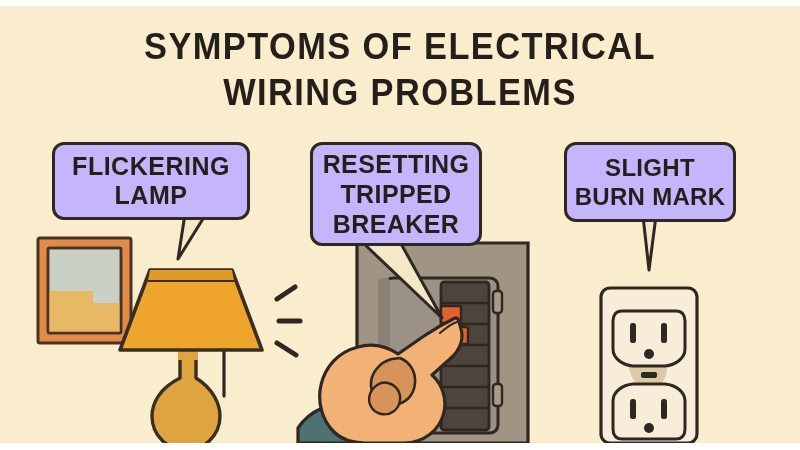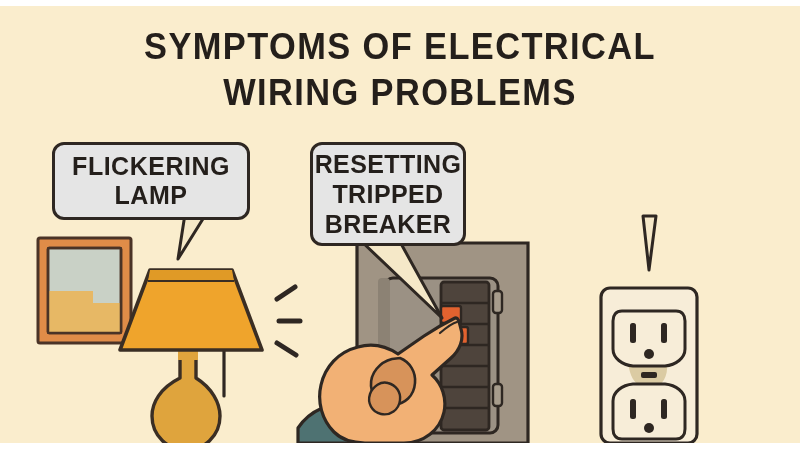--- a/index.html
+++ b/index.html
@@ -52,21 +52,21 @@
     line-height: 46px;
     letter-spacing: 1.5px;
     transform: scaleX(0.93);
     transform-origin: 400px 0;
     white-space: pre;
   }
   
   .callout {
     position: absolute;
     box-sizing: border-box;
-    background: #e5e5e5;
+    background: #c4b5fd;
     border: 3px solid #2E2722;
     border-radius: 12px;
     color: #241F1B;
     font-family: "Liberation Sans Narrow", "Liberation Sans", sans-serif;
     font-weight: 700;
     text-align: center;
     display: flex;
     align-items: center;
     justify-content: center;
     z-index: 6;
@@ -80,21 +80,21 @@
     top: 136px;
     width: 198px;
     height: 78px;
     font-size: 25px;
     line-height: 29px;
     letter-spacing: 0.5px;
   }
   #callout-breaker {
     left: 310px;
     top: 136px;
-    width: 156px;
+    width: 172px;
     height: 104px;
     font-size: 25px;
     line-height: 30px;
     letter-spacing: 0.4px;
   }
   #callout-burn {
     left: 564px;
     top: 136px;
     width: 172px;
     height: 80px;
@@ -244,15 +244,19 @@
       <span>FLICKERING
 LAMP</span>
     </div>
 
     <div class="callout" id="callout-breaker">
       <span>RESETTING
 TRIPPED
 BREAKER</span>
     </div>
 
+    <div class="callout" id="callout-burn">
+      <span>SLIGHT
+BURN MARK</span>
+    </div>
 
   </div>
 </div>
 
 </body></html>

